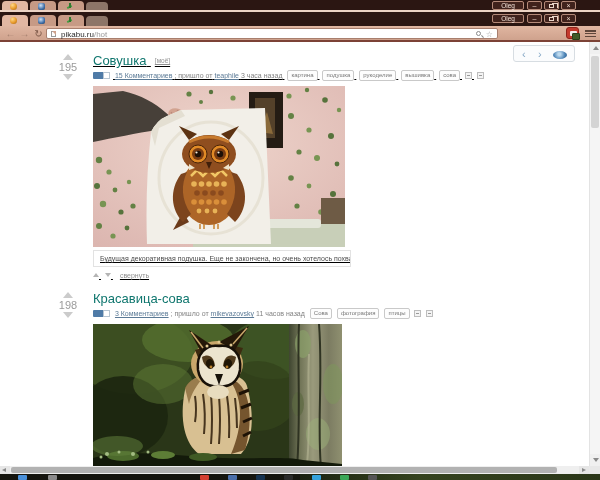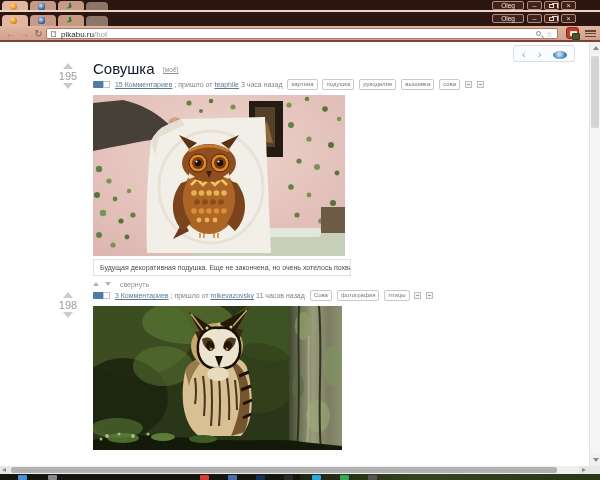--- a/index.html
+++ b/index.html
@@ -28,21 +28,21 @@
     color:#f3e2d8;font-size:6.5px;line-height:7px;text-align:center;background:#40221c;}
   .winbtn{position:absolute;width:15px;height:9px;border:1px solid #b58a79;border-radius:2px;background:#40221c;
     color:#e9d5c9;font-size:7px;line-height:7px;text-align:center;}
   .restore-glyph{position:absolute;left:4px;top:2px;width:5px;height:4px;border:1px solid #e9d5c9;}
   .restore-glyph::before{content:"";position:absolute;left:1.5px;top:-2.5px;width:5px;height:4px;border:1px solid #e9d5c9;border-bottom:none;border-left:none;}
 
   .toolbar{position:absolute;left:0;top:26px;width:600px;height:14px;
     background:linear-gradient(#e0b6a1,#cfa28d);}
   .navbtn{position:absolute;top:27px;font-size:10px;line-height:13px;color:#7e5a4a;width:13px;text-align:center;}
   .navbtn.dim{color:#a5806f;}
-  .omnibox{position:absolute;left:46px;top:28px;width:512px;height:11px;background:#fff;border:1px solid #a87f6e;border-radius:2px;}
+  .omnibox{position:absolute;left:46px;top:28px;width:452px;height:11px;background:#fff;border:1px solid #a87f6e;border-radius:2px;}
   .pageicon{position:absolute;left:4px;top:2px;width:5px;height:6px;border:1px solid #9a9a9a;background:#fff;}
   .pageicon::before{content:"";position:absolute;right:-1px;top:-1px;border:2px solid transparent;border-top-color:#cfa28d;border-right-color:#cfa28d;}
   .urltext{position:absolute;left:14px;top:1px;font-size:8px;line-height:9px;color:#2b2b2b;white-space:nowrap;}
   .urlpath{color:#9b9b9b;}
   .magnifier{position:absolute;right:16px;top:2px;width:5px;height:5px;border:1px solid #8a8a8a;border-radius:50%;}
   .magnifier::after{content:"";position:absolute;left:4px;top:4px;width:3px;height:1px;background:#8a8a8a;transform:rotate(45deg);}
   .star{position:absolute;right:4px;top:0px;font-size:8px;color:#9a9a9a;line-height:11px;}
   .abp{position:absolute;right:21px;top:27px;width:13px;height:12px;border-radius:3px;background:#c43a2d;border:1px solid #8e241b;}
   .abp::before{content:"";position:absolute;left:3px;top:3px;width:7px;height:5px;background:#f4ecec;border-radius:1px;}
   .abp::after{content:"";position:absolute;right:-2px;bottom:-2px;width:6px;height:5px;background:#3f5a28;border:1px solid #2b3d1b;border-radius:1px;}
@@ -58,21 +58,21 @@
   .qn-eye{position:absolute;right:7px;top:5px;width:14px;height:8px;border-radius:50%;
     background:radial-gradient(circle at 45% 40%,#bcd9ee 15%,#4f86b8 60%,#2d5a86);}
 
   .post{position:absolute;left:55px;width:335px;}
   .rating-col{position:absolute;left:0;top:3px;width:26px;text-align:center;}
   .tri-up{width:0;height:0;border-left:5px solid transparent;border-right:5px solid transparent;border-bottom:6px solid #cbcbcb;margin:0 auto 1px;}
   .tri-down{width:0;height:0;border-left:5px solid transparent;border-right:5px solid transparent;border-top:6px solid #cbcbcb;margin:1px auto 0;}
   .rating-num{font-size:11px;color:#9b9b9b;line-height:12px;}
   .pbody{margin-left:38px;}
   .ptitle-row{white-space:nowrap;}
-  .ptitle{font-size:15px;color:#0f172a;text-decoration:none;}
+  .ptitle{font-size:13px;color:#0f766e;text-decoration:none;}
   .mine{font-size:6.5px;color:#8f8f8f;text-decoration:underline;margin-left:4px;vertical-align:2px;}
   .meta-row{margin-top:1px;white-space:nowrap;font-size:7px;color:#828282;line-height:9px;}
   .share-badge{display:inline-block;vertical-align:-1px;width:11px;height:7px;background:#4f7ba7;border-radius:1px;position:relative;margin-right:1px;}
   .share-badge::after{content:"";position:absolute;right:-6px;top:0;width:5px;height:5px;border:1px solid #b8c6d2;background:#fff;}
   .share-spacer{display:inline-block;width:8px;}
   .mlink{color:#5b7a96;text-decoration:underline;}
   .tag{display:inline-block;border:1px solid #c9c9c9;border-radius:2px;background:#fdfdfd;
     color:#787878;font-size:6px;line-height:7px;padding:1px 3px;margin-left:3px;vertical-align:1px;}
   .mini-sq{display:inline-block;width:7px;height:7px;border:1px solid #bdbdbd;margin-left:3px;vertical-align:-1px;position:relative;background:#f4f4f4;}
   .mini-sq::before{content:"";position:absolute;left:1px;top:2px;width:3px;height:1px;background:#9a9a9a;}
@@ -172,21 +172,21 @@
   <div class="toolbar-border"></div>
 
   <div class="page">
 
     <div class="quicknav">
       <span class="qn-arrow" style="left:8px;">‹</span>
       <span class="qn-arrow" style="left:24px;">›</span>
       <span class="qn-eye"></span>
     </div>
 
-    <div class="post" style="top:18px;">
+    <div class="post" style="top:9px;text-decoration:underline;">
       <div class="rating-col">
         <div class="tri-up"></div>
         <div class="rating-num">195</div>
         <div class="tri-down"></div>
       </div>
       <div class="pbody">
         <div class="ptitle-row">
           <a class="ptitle">Совушка</a>
           <span class="mine">[моё]</span>
         </div>
@@ -323,20 +323,23 @@
       </div>
     </div>
 
     <div class="post" style="top:247px;">
       <div class="rating-col">
         <div class="tri-up"></div>
         <div class="rating-num">198</div>
         <div class="tri-down"></div>
       </div>
       <div class="pbody">
+        <div class="ptitle-row">
+          <a class="ptitle">Красавица-сова</a>
+        </div>
         <div class="meta-row">
           <span class="share-badge"></span><span class="share-spacer"></span>
           <span class="mlink">3 Комментариев</span>
           <span>; пришло от</span>
           <span class="mlink">mikevazovsky</span>
           <span>11 часов назад</span>
           <span class="tag">Сова</span>
           <span class="tag">фотография</span>
           <span class="tag">птицы</span>
           <span class="mini-sq"></span>

